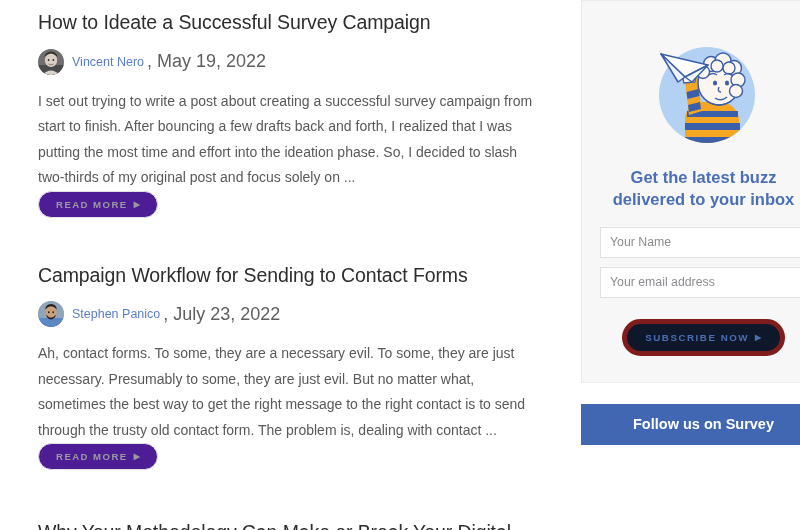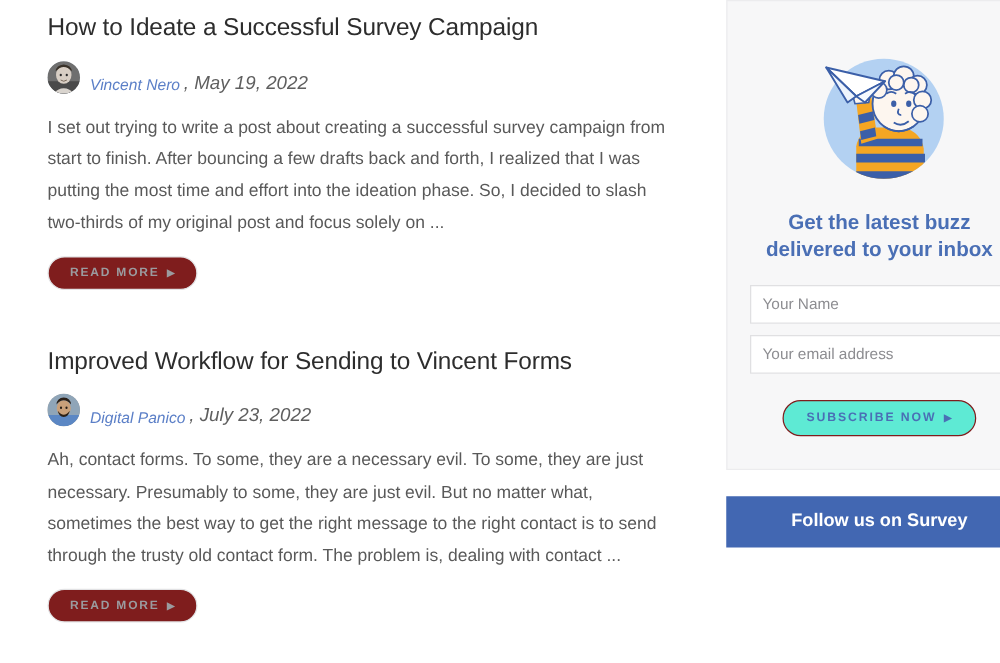--- a/index.html
+++ b/index.html
@@ -27,62 +27,60 @@
   .post-title {
     font-size: 19.5px;
     font-weight: 400;
     color: #2d2d2d;
     line-height: 1.32;
     letter-spacing: -0.1px;
   }
 
   .byline {
     display: flex;
-    align-items: flex-end;
+    align-items: center;
     margin-top: 13px;
-    font-style: italic;
   }
   .avatar {
     width: 26px; height: 26px;
     border-radius: 50%;
     flex: 0 0 auto;
     overflow: hidden;
     margin-right: 8px;
     background: #9aa0a6;
   }
   .avatar svg { display: block; width: 26px; height: 26px; }
   .author-link {
     font-size: 12.5px;
     color: #5b7fc7;
     text-decoration: none;
     white-space: nowrap;
   }
   .byline-date {
-    font-size: 15px;
+    font-size: 18px;
     color: #5f5f5f;
     white-space: nowrap;
     margin-left: 3px;
   }
 
   .excerpt {
     margin-top: 14px;
     font-size: 14px;
     line-height: 1.82;
     color: #595959;
     max-width: 500px;
   }
 
   .read-more {
     display: inline-flex;
     align-items: center;
-    margin-top: 14px;
     padding: 7px 16px 7px 17px;
     border: 1px solid #e2e2e4;
     border-radius: 20px;
-    background: #7f1d1d;
+    background: #4c1d95;
     font-size: 9.6px;
     font-weight: 700;
     letter-spacing: 1.45px;
     color: #9b9b9f;
     cursor: pointer;
     font-family: "Liberation Sans", sans-serif;
   }
   .read-more .caret { margin-left: 6px; font-size: 8px; }
 
   
@@ -129,23 +127,23 @@
     margin-bottom: 9px;
     outline: none;
   }
   .field::placeholder { color: #8d8d91; }
 
   .subscribe-btn {
     display: inline-flex;
     align-items: center;
     margin-top: 12px;
     padding: 8px 17px 8px 18px;
-    border: 1px solid #7f1d1d;
+    border: 5px solid #7f1d1d;
     border-radius: 20px;
-    background: #5eead4;
+    background: #0f172a;
     font-size: 9.8px;
     font-weight: 700;
     letter-spacing: 1.5px;
     color: #4a6fb5;
     cursor: pointer;
     font-family: "Liberation Sans", sans-serif;
   }
   .subscribe-btn .caret { margin-left: 6px; font-size: 8px; }
 
   .twitter-btn {
@@ -197,42 +195,42 @@
         <span class="byline-date">, May 19, 2022</span>
       </div>
       <p class="excerpt">I set out trying to write a post about creating a successful survey campaign from start to finish. After bouncing a few drafts back and forth, I realized that I was putting the most time and effort into the ideation phase. So, I decided to slash two-thirds of my original post and focus solely on ...</p>
       <button class="read-more">
         <span>READ MORE</span>
         <span class="caret">▶</span>
       </button>
     </article>
 
     <article class="post" style="margin-top:45px;">
-      <h2 class="post-title">Improved Workflow for Sending to Vincent Forms</h2>
+      <h2 class="post-title">Campaign Workflow for Sending to Contact Forms</h2>
       <div class="byline">
         <span class="avatar">
           <svg viewBox="0 0 26 26" xmlns="http://www.w3.org/2000/svg">
             <defs>
                 <clipPath id="c2">
                   <circle cx="13" cy="13" r="13"></circle>
                 </clipPath>
               </defs>
             <g clip-path="url(#c2)">
               <rect width="26" height="26" fill="#8fa5b8"></rect>
               <rect y="17" width="26" height="9" fill="#5b87c4"></rect>
               <ellipse cx="13" cy="11.5" rx="5.6" ry="6.4" fill="#c9a07a"></ellipse>
               <path d="M7.2 8.5 Q13 2 18.8 8.5 Q18.4 3.4 13 3 Q7.6 3.4 7.2 8.5Z" fill="#2b2018"></path>
               <path d="M8.2 13.5 Q13 20 17.8 13.5 Q17 18 13 18.6 Q9 18 8.2 13.5Z" fill="#2b2018"></path>
               <ellipse cx="10.8" cy="11.2" rx="0.85" ry="0.95" fill="#221a14"></ellipse>
               <ellipse cx="15.2" cy="11.2" rx="0.85" ry="0.95" fill="#221a14"></ellipse>
               <path d="M3.5 26 Q13 18 22.5 26 Z" fill="#5b87c4"></path>
             </g>
           </svg>
         </span>
-        <a class="author-link" href="#">Digital Panico</a>
+        <a class="author-link" href="#">Stephen Panico</a>
         <span class="byline-date">, July 23, 2022</span>
       </div>
       <p class="excerpt">Ah, contact forms. To some, they are a necessary evil. To some, they are just necessary. Presumably to some, they are just evil. But no matter what, sometimes the best way to get the right message to the right contact is to send through the trusty old contact form. The problem is, dealing with contact ...</p>
       <button class="read-more">
         <span>READ MORE</span>
         <span class="caret">▶</span>
       </button>
     </article>
 
     <article class="post" style="margin-top:50px;">

